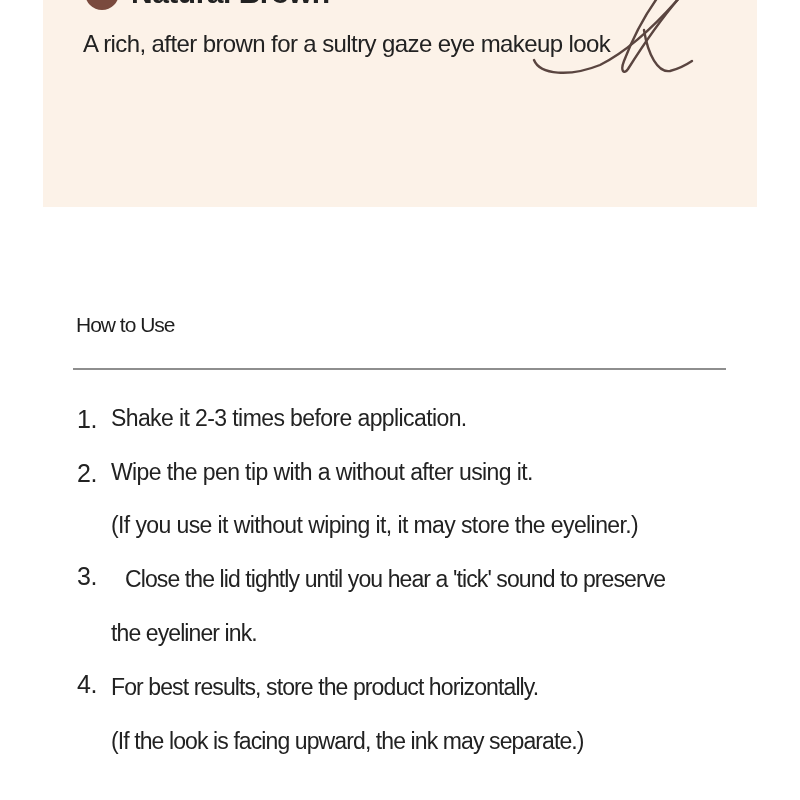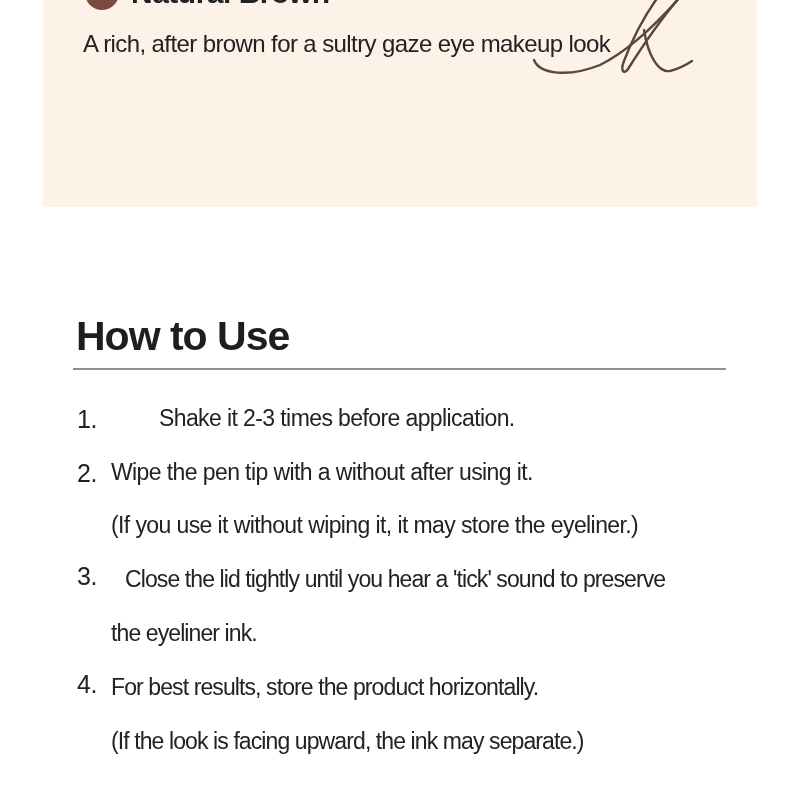--- a/index.html
+++ b/index.html
@@ -57,22 +57,22 @@
       position: absolute;
       left: 520px;
       top: -5px;
       width: 190px;
       height: 95px;
     }
     .section-title {
       position: absolute;
       left: 76px;
       top: 313px;
-      font-size: 41px;
-      font-weight: 700;
+      font-size: 21px;
+      font-weight: 400;
       color: #1e1e1e;
       letter-spacing: -1px;
     }
     .divider {
       position: absolute;
       left: 73px;
       top: 368px;
       width: 653px;
       height: 2px;
       background: #8e8e8e;
@@ -114,21 +114,21 @@
 </svg>
 
 <div class="shade-desc">A rich, after brown for a sultry gaze eye makeup look</div>
 
 <div class="section-title">How to Use</div>
 <div class="divider"></div>
 
 <div class="steps">
 
   <span class="num" style="left:77px; top:405px;">1.</span>
-  <span class="line" style="left:111px; top:405px;margin-left:48px;">Shake it 2-3 times before application.</span>
+  <span class="line" style="left:111px; top:405px;">Shake it 2-3 times before application.</span>
 
   <span class="num" style="left:77px; top:459px;">2.</span>
   <span class="line" style="left:111px; top:459px;">Wipe the pen tip with a without after using it.</span>
   <span class="line" style="left:111px; top:512px;">(If you use it without wiping it, it may store the eyeliner.)</span>
 
   <span class="num" style="left:77px; top:562px;">3.</span>
   <span class="line" style="left:125px; top:566px; letter-spacing:-0.9px;">Close the lid tightly until you hear a 'tick' sound to preserve</span>
   <span class="line" style="left:111px; top:620px; letter-spacing:-0.9px;">the eyeliner ink.</span>
 
   <span class="num" style="left:77px; top:670px;">4.</span>

